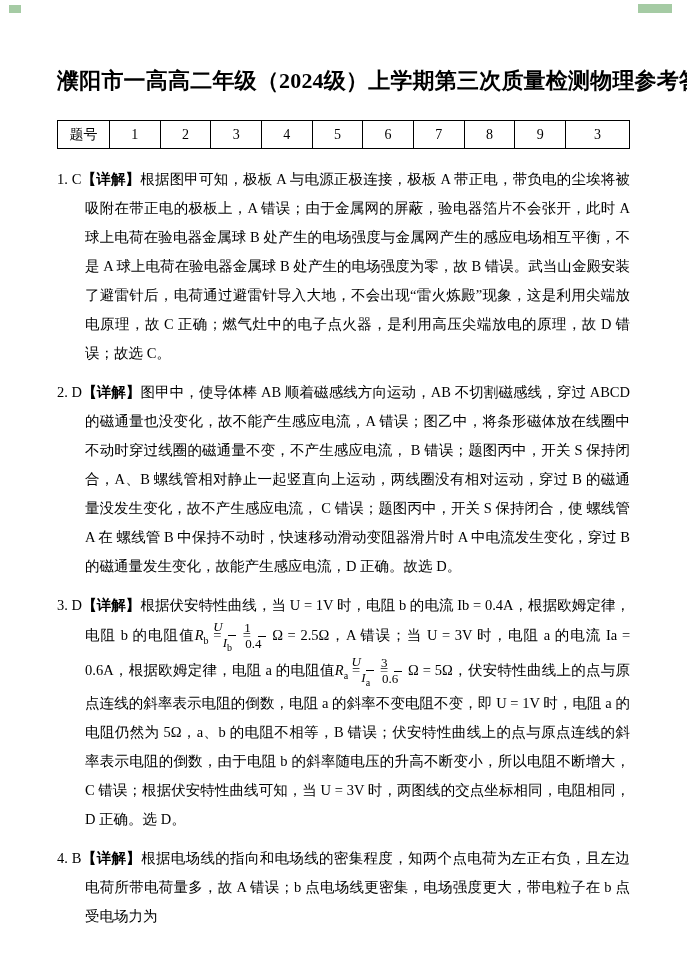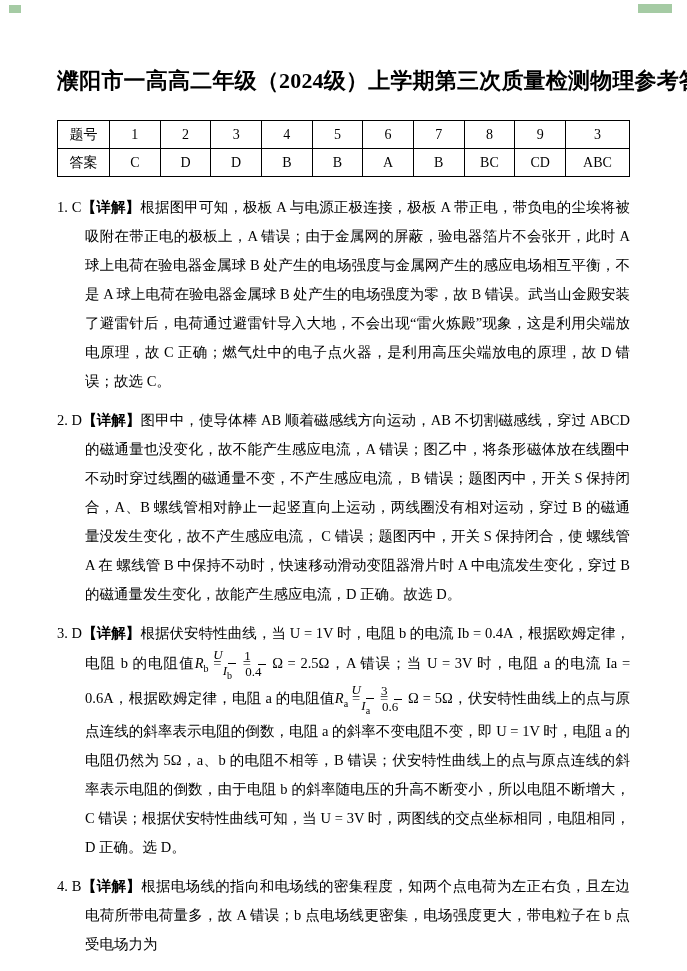--- a/index.html
+++ b/index.html
@@ -101,33 +101,20 @@
         <td>2</td>
         <td>3</td>
         <td>4</td>
         <td>5</td>
         <td>6</td>
         <td>7</td>
         <td>8</td>
         <td>9</td>
         <td>3</td>
       </tr>
-      <tr>
-        <td>答案</td>
-        <td>C</td>
-        <td>D</td>
-        <td>D</td>
-        <td>B</td>
-        <td>B</td>
-        <td>A</td>
-        <td>B</td>
-        <td>BC</td>
-        <td>CD</td>
-        <td>ABC</td>
-      </tr>
     </tbody>
   </table>
 
   <div class="explanations">
 
     <p class="expl"><span class="itm-num">1.</span> <span>C</span><span class="tag">【详解】</span><span>根据图甲可知，极板 A 与电源正极连接，极板 A 带正电，带负电的尘埃将被吸附在带正电的极板上，A 错误；由于金属网的屏蔽，验电器箔片不会张开，此时 A 球上电荷在验电器金属球 B 处产生的电场强度与金属网产生的感应电场相互平衡，不是 A 球上电荷在验电器金属球 B 处产生的电场强度为零，故 B 错误。武当山金殿安装了避雷针后，电荷通过避雷针导入大地，不会出现“雷火炼殿”现象，这是利用尖端放电原理，故 C 正确；燃气灶中的电子点火器，是利用高压尖端放电的原理，故 D 错误；故选 C。</span></p>
 
     <p class="expl"><span class="itm-num">2.</span> <span>D</span><span class="tag">【详解】</span><span>图甲中，使导体棒 AB 顺着磁感线方向运动，AB 不切割磁感线，穿过 ABCD 的磁通量也没变化，故不能产生感应电流，A 错误；图乙中，将条形磁体放在线圈中不动时穿过线圈的磁通量不变，不产生感应电流， B 错误；题图丙中，开关 S 保持闭合，A、B 螺线管相对静止一起竖直向上运动，两线圈没有相对运动，穿过 B 的磁通量没发生变化，故不产生感应电流， C 错误；题图丙中，开关 S 保持闭合，使 螺线管 A 在 螺线管 B 中保持不动时，快速移动滑动变阻器滑片时 A 中电流发生变化，穿过 B 的磁通量发生变化，故能产生感应电流，D 正确。故选 D。</span></p>
 
     <p class="expl"><span class="itm-num">3.</span> <span>D</span><span class="tag">【详解】</span><span>根据伏安特性曲线，当 U = 1V 时，电阻 b 的电流 Ib = 0.4A，根据欧姆定律，电阻 b 的电阻值</span><span class="formula"><span class="fvar">R</span><sub>b</sub> <span>=</span> <span class="frac"><span class="num fvar">U</span><span class="den"><span class="fvar">I</span><sub>b</sub></span></span> <span>=</span> <span class="frac"><span class="num">1</span><span class="den">0.4</span></span> <span>Ω = 2.5Ω</span></span><span>，A 错误；当 U = 3V 时，电阻 a 的电流 Ia = 0.6A，根据欧姆定律，电阻 a 的电阻值</span><span class="formula"><span class="fvar">R</span><sub>a</sub> <span>=</span> <span class="frac"><span class="num fvar">U</span><span class="den"><span class="fvar">I</span><sub>a</sub></span></span> <span>=</span> <span class="frac"><span class="num">3</span><span class="den">0.6</span></span> <span>Ω = 5Ω</span></span><span>，伏安特性曲线上的点与原点连线的斜率表示电阻的倒数，电阻 a 的斜率不变电阻不变，即 U = 1V 时，电阻 a 的电阻仍然为 5Ω，a、b 的电阻不相等，B 错误；伏安特性曲线上的点与原点连线的斜率表示电阻的倒数，由于电阻 b 的斜率随电压的升高不断变小，所以电阻不断增大，C 错误；根据伏安特性曲线可知，当 U = 3V 时，两图线的交点坐标相同，电阻相同，D 正确。选 D。</span></p>

